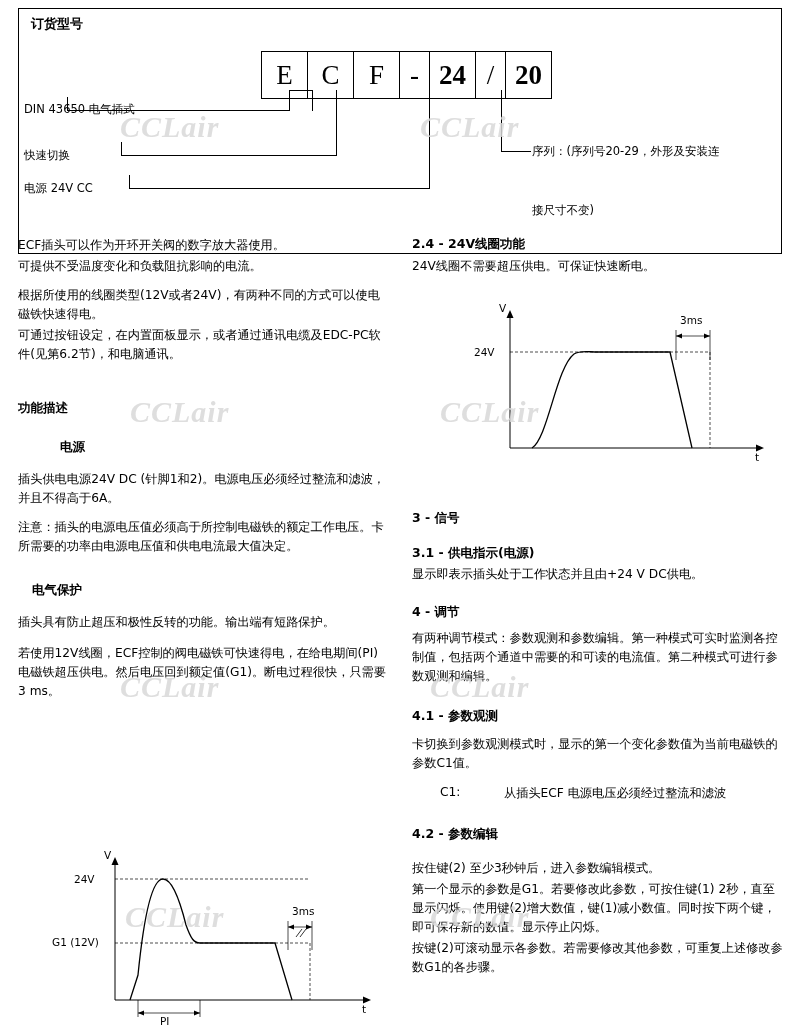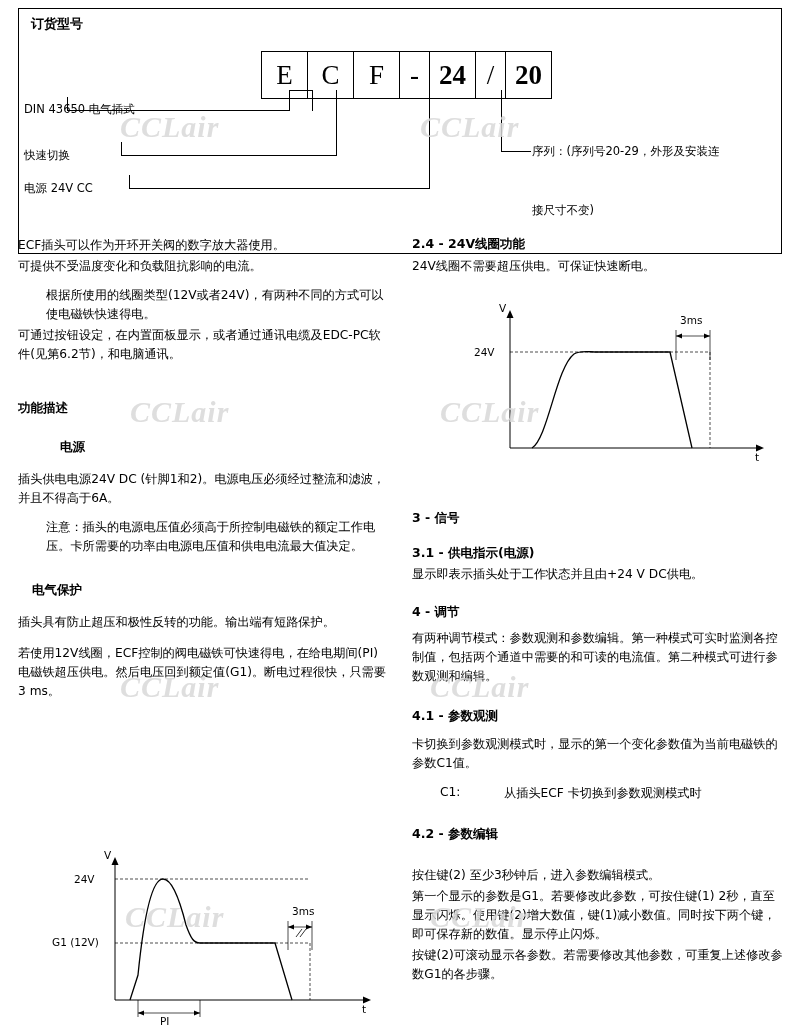--- a/index.html
+++ b/index.html
@@ -71,21 +71,21 @@
 
   
   .col-left { position: absolute; left: 18px; top: 236px; width: 370px; }
   .col-right { position: absolute; left: 412px; top: 236px; width: 372px; }
 
   p.t {
     margin: 0 0 2px 0;
     font-size: 12.2px;
     line-height: 19px;
   }
-  p.gap { margin-top: 10px; margin-left: 28px; }
+  p.gap { margin-top: 10px; }
   h3.hd {
     margin: 0;
     font-size: 12.5px;
     font-weight: bold;
   }
 
   
   .diagram { position: relative; }
 </style>
 </head>
@@ -235,22 +235,22 @@
     <p class="t" style="margin-top:3px;">显示即表示插头处于工作状态并且由+24 V DC供电。</p>
 
     <h3 class="hd" style="margin-top:20px;">4 - 调节</h3>
     <p class="t" style="margin-top:8px;">有两种调节模式：参数观测和参数编辑。第一种模式可实时监测各控制值，包括两个通道中需要的和可读的电流值。第二种模式可进行参数观测和编辑。</p>
 
     <h3 class="hd" style="margin-top:22px;">4.1 - 参数观测</h3>
     <p class="t" style="margin-top:10px;">卡切换到参数观测模式时，显示的第一个变化参数值为当前电磁铁的参数C1值。</p>
 
     <div style="margin-top:12px; margin-left:28px; display:flex;">
       <div style="width:64px; font-size:12.2px;">C1:</div>
-      <div style="flex:1; font-size:12.2px;">从插头ECF 卡切换到参数观测模式时</div>
+      <div style="flex:1; font-size:12.2px;">从插头ECF 电源电压必须经过整流和滤波</div>
     </div>
 
     <h3 class="hd" style="margin-top:24px;">4.2 - 参数编辑</h3>
-    <p class="t" style="margin-top:23px;">按住键(2) 至少3秒钟后，进入参数编辑模式。</p>
+    <p class="t" style="margin-top:16px;">按住键(2) 至少3秒钟后，进入参数编辑模式。</p>
     <p class="t">第一个显示的参数是G1。若要修改此参数，可按住键(1) 2秒，直至显示闪烁。使用键(2)增大数值，键(1)减小数值。同时按下两个键，即可保存新的数值。显示停止闪烁。</p>
     <p class="t">按键(2)可滚动显示各参数。若需要修改其他参数，可重复上述修改参数G1的各步骤。</p>
   </div>
 
 </div>
 
 </body></html>

